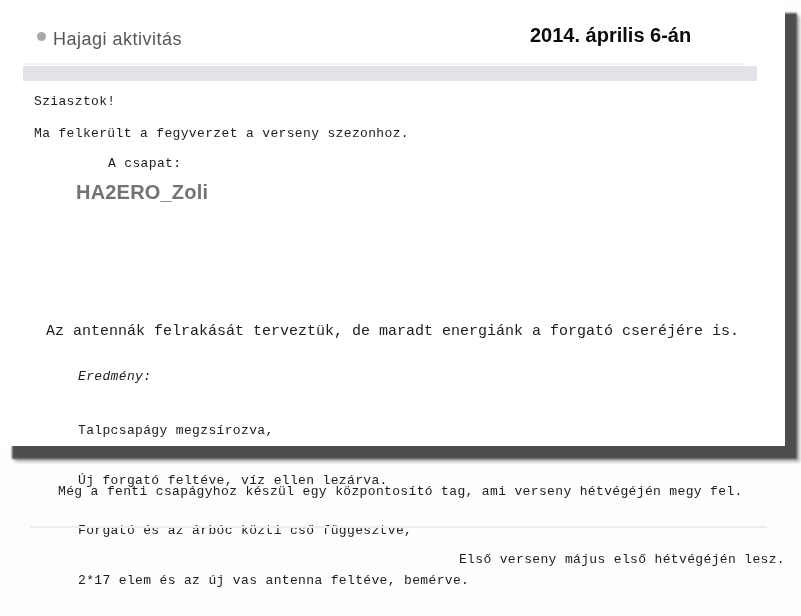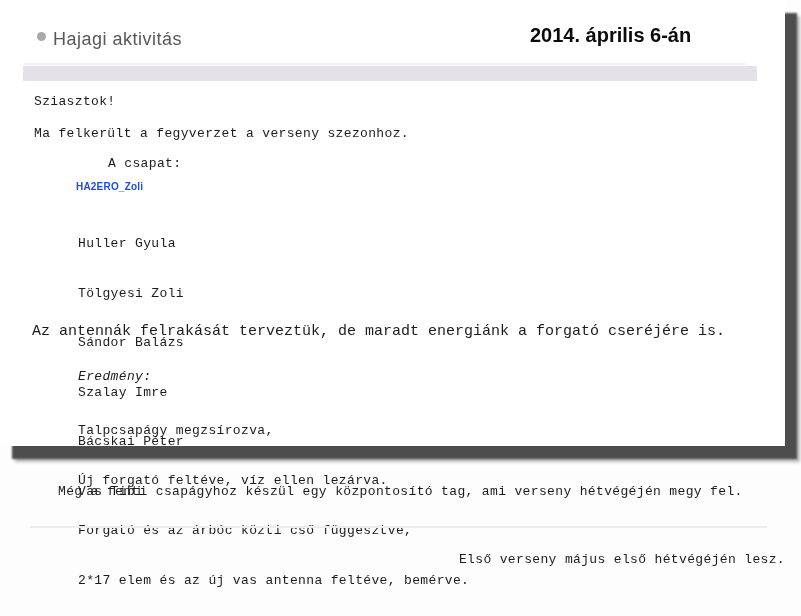--- a/index.html
+++ b/index.html
@@ -81,28 +81,28 @@
     line-height: 16px;
   }
   .greeting   { left: 34px; top: 94px; text-align: right; }
   .intro      { left: 34px; top: 126px; }
   .team-label { left: 78px; top: 156px; margin-left: 30px; }
   .team-highlight {
     position: absolute;
     left: 76px;
     top: 181px;
     font-family: "Liberation Sans", sans-serif;
-    font-size: 10px;
+    font-size: 20px;
     font-weight: bold;
-    color: #1d4ed8;
+    color: #737373;
     letter-spacing: 0.2px;
   }
   .team-list { left: 78px; top: 203px; line-height: 16.5px; }
   .plan {
-    left: 32px; top: 324px;
+    left: 46px; top: 324px;
     font-size: 15px;
     letter-spacing: 0px;
   }
   .results-label { left: 78px; top: 369px; font-style: italic; }
   .results-list  { left: 78px; top: 390px; line-height: 16.6px; }
   .note   { left: 58px; top: 484px; }
   .divider {
     position: absolute;
     left: 30px;
     top: 526px;
@@ -129,28 +129,20 @@
 
     <div class="header-hairline"></div>
     <div class="header-band"></div>
 
     <div class="mono greeting">Sziasztok!</div>
     <div class="mono intro">Ma felkerült a fegyverzet a verseny szezonhoz.</div>
 
     <div class="mono team-label">A csapat:</div>
     <div class="team-highlight">HA2ERO_Zoli</div>
 
-    <div class="mono team-list">
-      <div>Huller Gyula</div>
-      <div>Tölgyesi Zoli</div>
-      <div>Sándor Balázs</div>
-      <div>Szalay Imre</div>
-      <div>Bácskai Péter</div>
-      <div>Vas Tibi</div>
-    </div>
 
     <div class="mono plan">Az antennák felrakását terveztük, de maradt energiánk a forgató cseréjére is.</div>
 
     <div class="mono results-label">Eredmény:</div>
     <div class="mono results-list">
       <div>Talpcsapágy megzsírozva,</div>
       <div>Új forgató feltéve, víz ellen lezárva.</div>
       <div>Forgató és az árbóc közti cső függesztve,</div>
       <div>2*17 elem és az új vas antenna feltéve, bemérve.</div>
     </div>

